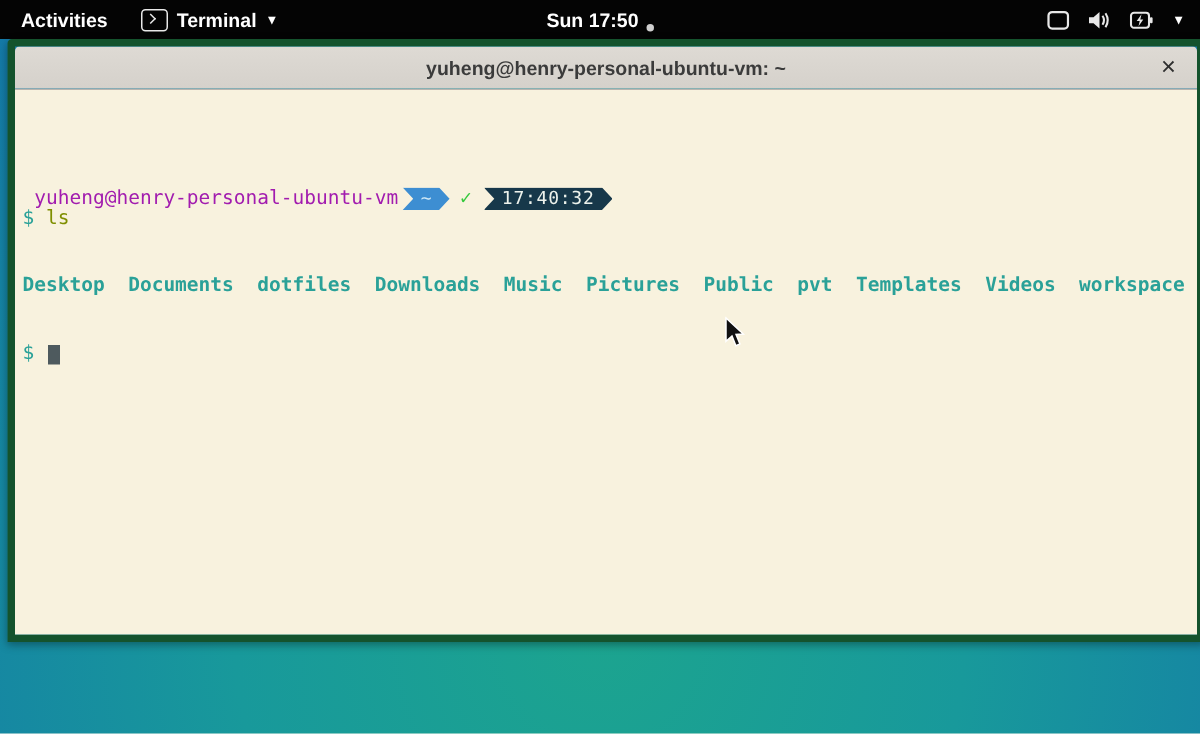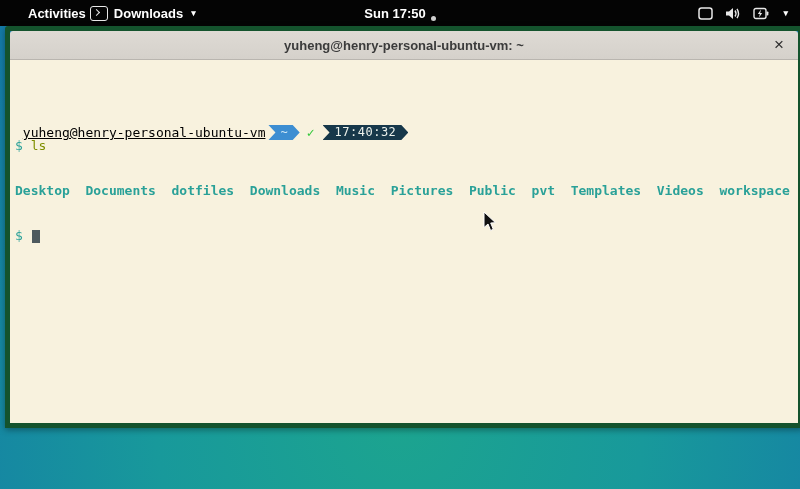--- a/index.html
+++ b/index.html
@@ -6,21 +6,21 @@
   body{
     width:800px;height:489px;position:relative;overflow:hidden;
     font-family:"Liberation Sans",sans-serif;
     background:radial-gradient(ellipse 95% 170% at 50% 86%, #1ca48f 0%, #18999b 32%, #1479a8 72%, #115a90 100%);
   }
   
   .topbar{
     position:absolute;left:0;top:0;width:800px;height:26px;background:#040404;
     display:flex;align-items:center;color:#fff;font-size:13px;font-weight:bold;
   }
-  .tb-left{display:flex;align-items:center;padding-left:24px;justify-content:space-between;}
+  .tb-left{display:flex;align-items:center;gap:18px;padding-left:10px;justify-content:space-between;}
   .activities{padding:0 4px;cursor:default;}
   .appmenu{display:flex;align-items:center;gap:6px;}
   .appicon{width:16px;height:13px;border:1.4px solid #e8e8e8;border-radius:3px;position:relative;display:inline-block;}
   .appicon:before{content:"";position:absolute;left:3px;top:3px;width:4px;height:4px;border-right:1.4px solid #e8e8e8;border-bottom:1.4px solid #e8e8e8;transform:rotate(-45deg);}
   .caret{font-size:9px;margin-left:2px;}
   .tb-center{position:absolute;left:0;right:0;top:0;height:26px;display:flex;align-items:center;justify-content:center;pointer-events:none;}
   .clockwrap{display:flex;align-items:flex-end;gap:5px;pointer-events:auto;}
   .notifdot{width:5px;height:5px;border-radius:50%;background:#cfcfcf;display:inline-block;}
   .tb-right{margin-left:auto;display:flex;align-items:center;gap:12px;padding-right:12px;}
   .tb-right svg{display:block;}
@@ -39,21 +39,21 @@
   .closebtn{
     position:absolute;right:14px;top:0;height:28px;display:flex;align-items:center;
     font-size:17px;color:#2e2e2e;cursor:default;font-weight:normal;
   }
   .termbody{
     flex:1;background:#f8f2de;padding:3px 0 0 5px;
     font-family:"DejaVu Sans Mono","Liberation Mono",monospace;
     font-size:13px;line-height:15px;white-space:pre;color:#555;overflow:hidden;
   }
   .line{height:15px;}
-  .userhost{color:#000000;text-decoration:underline;}
+  .userhost{color:#a21caf;}
   .pl-seg{
     display:inline-block;height:15px;line-height:14px;vertical-align:bottom;
     padding:0 12px;margin-left:3px;font-size:12px;
     clip-path:polygon(0 0, calc(100% - 7px) 0, 100% 50%, calc(100% - 7px) 100%, 0 100%, 7px 50%);
   }
   .pl-path{background:#3d8ed2;color:#cfe8f6;}
   .pl-time{background:#17384a;color:#edf2ec;letter-spacing:.5px;margin-top:32px;}
   .check{color:#35c93c;font-weight:bold;margin:0 5px 0 7px;}
   .dollar{color:#2aa198;}
   .cmd{color:#7f8f00;text-align:right;}
@@ -63,21 +63,21 @@
   .mouse{position:absolute;left:483px;top:211px;pointer-events:none;}
 </style>
 </head>
 <body>
 
 <div class="topbar">
   <div class="tb-left">
     <span class="activities">Activities</span>
     <span class="appmenu">
       <span class="appicon"></span>
-      <span>Downloads</span>
+      <span>Terminal</span>
       <span class="caret">▾</span>
     </span>
   </div>
   <div class="tb-center">
     <span class="clockwrap">
       <span>Sun 17:50</span>
       <span class="notifdot"></span>
     </span>
   </div>
   <div class="tb-right">

